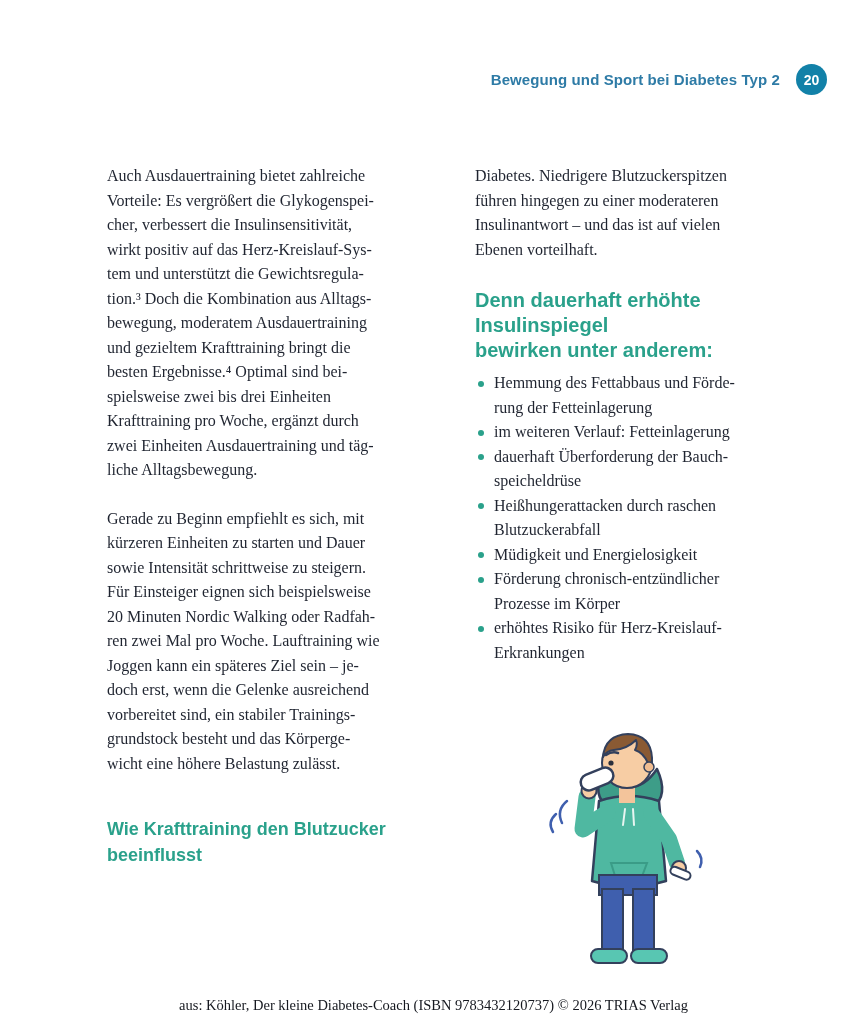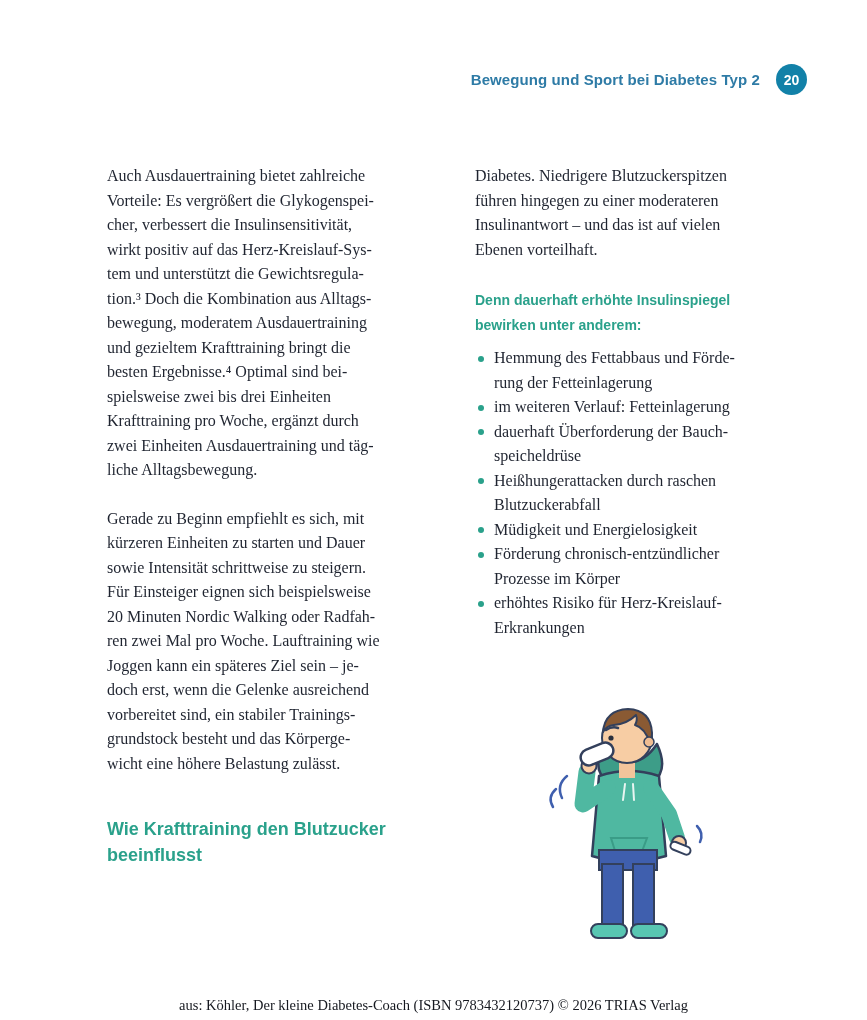--- a/index.html
+++ b/index.html
@@ -14,21 +14,21 @@
     width: 867px; height: 1020px;
     position: relative;
     font-family: "Liberation Serif", "DejaVu Serif", serif;
     color: var(--body-ink);
     overflow: hidden;
   }
   .page { width: 867px; height: 1020px; position: relative; background: #fff; }
 
   
   .page-header {
-    position: absolute; top: 64px; left: 0; right: 60px;
+    position: absolute; top: 64px; left: 0; right: 40px;
     display: flex; justify-content: flex-end; align-items: center; gap: 16px;
   }
   .running-head {
     font-family: "Liberation Sans", "DejaVu Sans", sans-serif;
     font-size: 15px; font-weight: 700; color: var(--header-blue);
     letter-spacing: 0.1px;
   }
   .page-number-badge {
     width: 31px; height: 31px; border-radius: 50%;
     background: var(--badge-teal); color: #ffffff;
@@ -50,21 +50,21 @@
   }
   .section-heading {
     font-family: "Liberation Sans", "DejaVu Sans", sans-serif;
     font-size: 18px; font-weight: 600; line-height: 26px;
     color: var(--accent-teal);
     white-space: pre-line;
     margin: 40px 0 10px 0;
   }
   .lead-in {
     font-family: "Liberation Sans", "DejaVu Sans", sans-serif;
-    font-size: 14px; font-weight: 700; line-height: 25px;
+    font-size: 20px; font-weight: 700; line-height: 25px;
     color: var(--accent-teal);
     white-space: pre-line;
     margin: 26px 0 8px 0;
   }
   .bullet-list { list-style: none; }
   .bullet-list li {
     position: relative;
     padding-left: 19px;
     font-size: 16px; line-height: 24.5px;
     white-space: pre-line;

